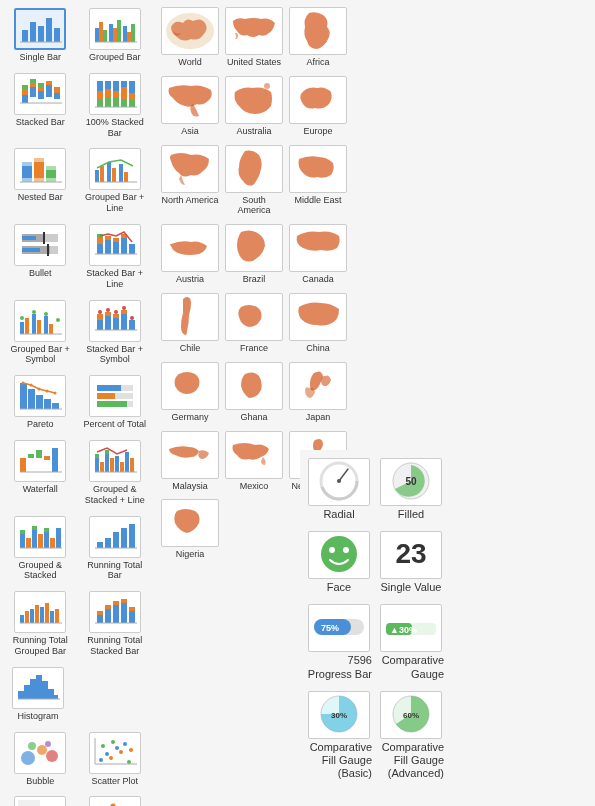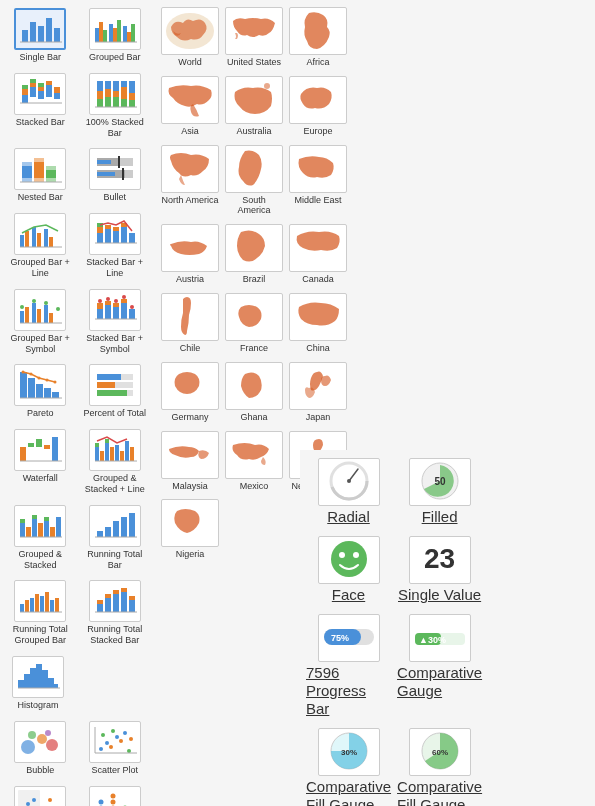--- a/index.html
+++ b/index.html
@@ -140,25 +140,24 @@
       border: 1px solid #ccc;
       background: #fff;
       display: flex;
       align-items: flex-start;
       justify-content: center;
       margin-bottom: 2px;
       border-radius: 2px;
     }
 
     .special-label {
-      text-align: left;
-      font-size: 15px;
+      text-align: right;
+      font-size: 11px;
       color: #333;
       line-height: 1.2;
-      text-decoration: underline;
     }
   </style>
 </head>
 <body>
 
 <div class="main-container">
 
   <div class="left-panel">
     <div class="chart-grid">
 
@@ -251,47 +250,47 @@
             <rect x="28" y="18" width="10" height="8" fill="#5cb85c"></rect>
             <line x1="2" y1="30" x2="44" y2="30" stroke="#aaa" stroke-width="1"></line>
           </svg>
         </div>
         <div class="chart-label">Nested Bar</div>
       </div>
 
       <div class="chart-item">
         <div class="chart-thumb">
           <svg class="thumb-svg" viewBox="0 0 44 34">
+            <rect x="2" y="18" width="4" height="12" fill="#4a90d9"></rect>
+            <rect x="7" y="14" width="4" height="16" fill="#e8812a"></rect>
+            <rect x="14" y="10" width="4" height="20" fill="#4a90d9"></rect>
+            <rect x="19" y="16" width="4" height="14" fill="#e8812a"></rect>
+            <rect x="26" y="12" width="4" height="18" fill="#4a90d9"></rect>
+            <rect x="31" y="20" width="4" height="10" fill="#e8812a"></rect>
+            <polyline points="4,16 16,10 28,8 40,14" fill="none" stroke="#5cb85c" stroke-width="1.5"></polyline>
+            <line x1="2" y1="30" x2="44" y2="30" stroke="#aaa" stroke-width="1"></line>
+          </svg>
+        </div>
+        <div class="chart-label">Grouped Bar + Line</div>
+      </div>
+
+      <div class="chart-item">
+        <div class="chart-thumb">
+          <svg class="thumb-svg" viewBox="0 0 44 34">
             <rect x="4" y="6" width="36" height="8" fill="#ccc"></rect>
             <rect x="4" y="6" width="22" height="8" fill="#aaa"></rect>
             <rect x="4" y="8" width="14" height="4" fill="#4a90d9"></rect>
             <line x1="26" y1="4" x2="26" y2="16" stroke="#333" stroke-width="2"></line>
             <rect x="4" y="18" width="36" height="8" fill="#ccc"></rect>
             <rect x="4" y="18" width="28" height="8" fill="#aaa"></rect>
             <rect x="4" y="20" width="18" height="4" fill="#4a90d9"></rect>
             <line x1="30" y1="16" x2="30" y2="28" stroke="#333" stroke-width="2"></line>
           </svg>
         </div>
         <div class="chart-label">Bullet</div>
-      </div>
-
-      <div class="chart-item">
-        <div class="chart-thumb">
-          <svg class="thumb-svg" viewBox="0 0 44 34">
-            <rect x="2" y="18" width="4" height="12" fill="#4a90d9"></rect>
-            <rect x="7" y="14" width="4" height="16" fill="#e8812a"></rect>
-            <rect x="14" y="10" width="4" height="20" fill="#4a90d9"></rect>
-            <rect x="19" y="16" width="4" height="14" fill="#e8812a"></rect>
-            <rect x="26" y="12" width="4" height="18" fill="#4a90d9"></rect>
-            <rect x="31" y="20" width="4" height="10" fill="#e8812a"></rect>
-            <polyline points="4,16 16,10 28,8 40,14" fill="none" stroke="#5cb85c" stroke-width="1.5"></polyline>
-            <line x1="2" y1="30" x2="44" y2="30" stroke="#aaa" stroke-width="1"></line>
-          </svg>
-        </div>
-        <div class="chart-label">Grouped Bar + Line</div>
       </div>
 
       <div class="chart-item">
         <div class="chart-thumb">
           <svg class="thumb-svg" viewBox="0 0 44 34">
             <rect x="4" y="16" width="6" height="10" fill="#4a90d9"></rect>
             <rect x="4" y="10" width="6" height="6" fill="#e8812a"></rect>
             <rect x="4" y="6" width="6" height="4" fill="#5cb85c"></rect>
             <rect x="12" y="12" width="6" height="14" fill="#4a90d9"></rect>
             <rect x="12" y="8" width="6" height="4" fill="#e8812a"></rect>

